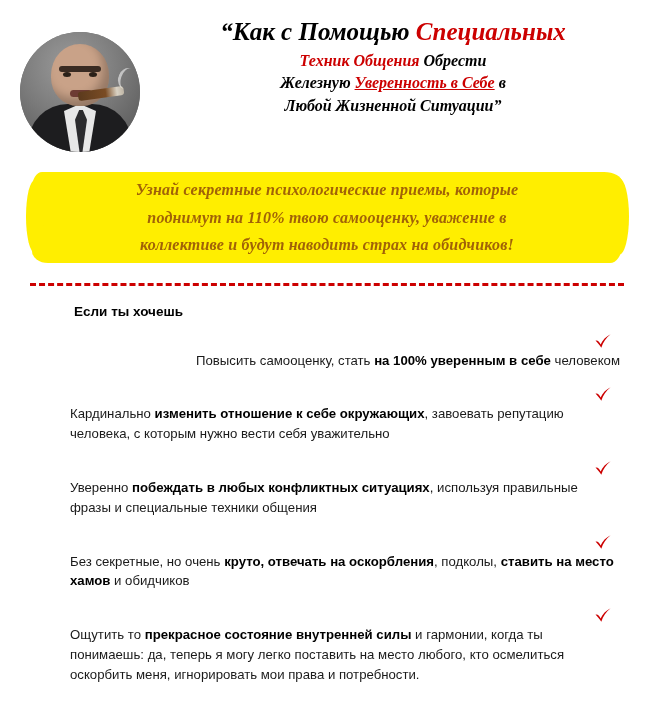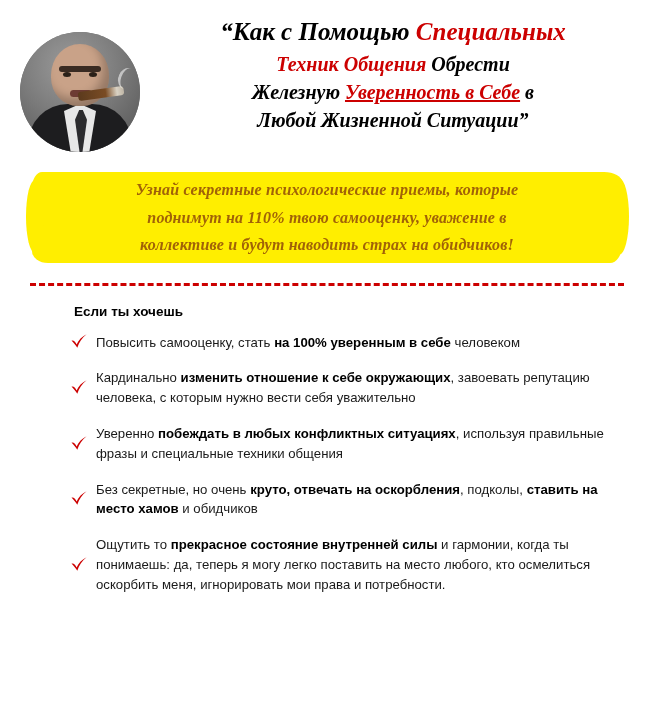--- a/index.html
+++ b/index.html
@@ -52,21 +52,21 @@
     font-size: 25px;
     font-weight: bold;
     font-style: italic;
     line-height: 1.42;
     color: #000000;
     white-space: nowrap;
   }
   .headline .line.l2,
   .headline .line.l3,
   .headline .line.l4 {
-    font-size: 20px;
+    font-size: 16px;
   }
 
   .hl-red { color: #cc0000; }
   .hl-red-u { color: #cc0000; text-decoration: underline; text-align: right; }
 
   
   .sub-wrap {
     position: relative;
     margin: 16px 26px 0 26px;
     padding: 8px 18px 10px 18px;
@@ -130,22 +130,23 @@
 
   .if-you-want {
     font-size: 13.5px;
     font-weight: bold;
     color: #000000;
     margin: 0 0 14px 4px;
   }
 
   .benefit {
     display: flex;
-    align-items: center;
+    align-items: flex-end;
     margin-bottom: 16px;
+    flex-direction: column;
   }
 
   .check {
     flex: 0 0 auto;
     width: 18px;
     height: 18px;
     margin-right: 8px;
     margin-top: 0px;
     position: relative;
   }

